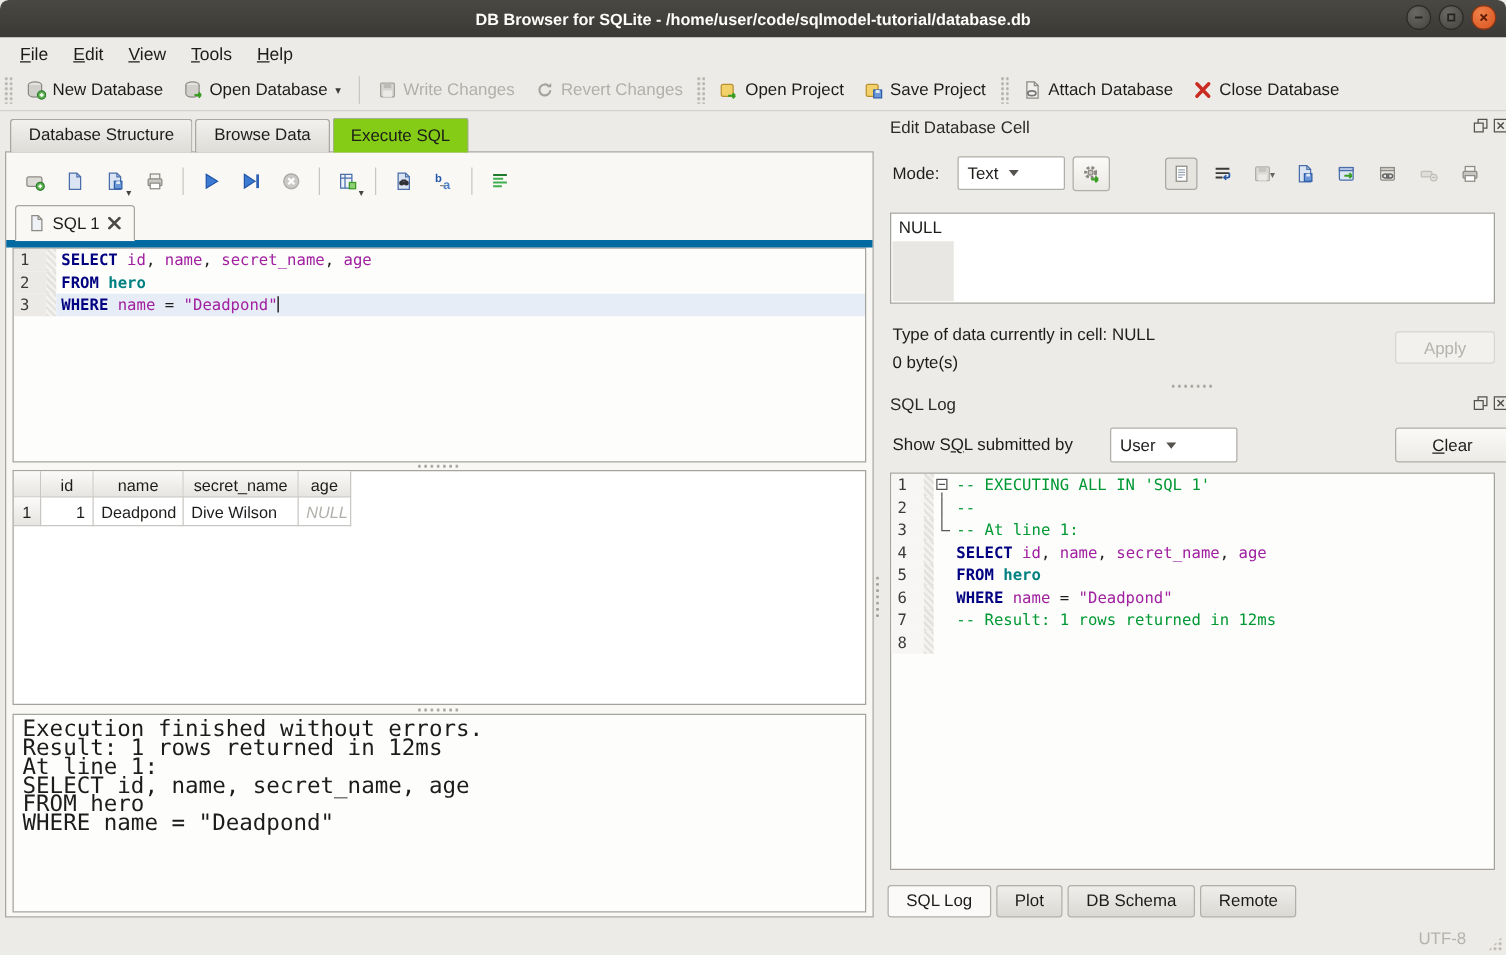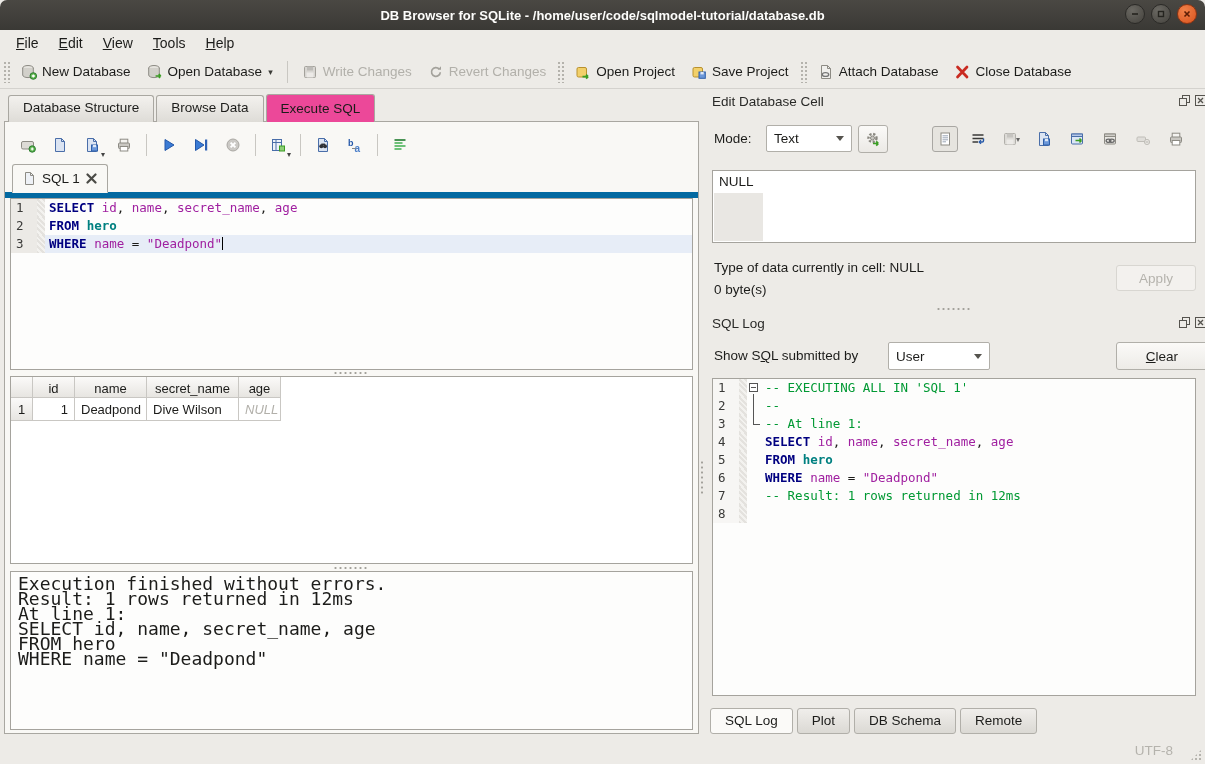--- a/index.html
+++ b/index.html
@@ -51,21 +51,21 @@
   .tb-btn .caret { font-size:9px; color:#3a3a36; margin-left:1px; }
   .tb-btn svg { flex:0 0 auto; }
   
   .main-tabs { position:absolute; left:8px; top:95px; display:flex; z-index:3; }
   .main-tab {
     height:27px; padding:4px 14px 0; font-size:13.5px;
     background:linear-gradient(#f3f1ee,#dedcd7);
     border:1px solid #a9a7a1; border-bottom:none; border-radius:3px 3px 0 0;
     margin-right:2px;
   }
-  .main-tab.active { background:#ec4899; height:28px; margin-top:-1px; padding-top:6px; position:relative; z-index:4; }
+  .main-tab.active { background:#84cc16; height:28px; margin-top:-1px; padding-top:6px; position:relative; z-index:4; }
   .tab-pane {
     position:absolute; left:4px; top:121px; width:695px; height:613px;
     background:#f9f8f5; border:1px solid #a9a7a1;
   }
   
   .sql-toolbar { position:absolute; left:14px; top:131px; display:flex; align-items:center; gap:4px; z-index:5; }
   .sqlt-btn { width:28px; height:28px; display:flex; align-items:center; justify-content:center; border-radius:3px; position:relative; }
   .sqlt-sep { width:1px; height:22px; background:#c9c7c2; margin:0 4px; }
   .sqlt-caret { position:absolute; right:1px; bottom:0; font-size:8px; color:#444; }
   
@@ -121,21 +121,21 @@
     background-size:5px 4px; }
   .v-dots { position:absolute; width:4px; height:34px;
     background-image:radial-gradient(circle,#a3a19b 1px,transparent 1.2px);
     background-size:4px 5px; }
   
   .dock-title { position:absolute; font-size:13.5px; color:#2a2a28; }
   .dock-icons { position:absolute; display:flex; gap:3px; }
   .field-label { position:absolute; font-size:13.5px; }
   .select {
     position:absolute; height:27px; background:#fff; border:1px solid #b1afa9; border-radius:2px;
-    display:flex; align-items:center; justify-content:space-between;
+    display:flex; align-items:center; 
     padding:0 7px; font-size:13.5px;
   }
   .select .arrow { width:0; height:0; border-left:4px solid transparent; border-right:4px solid transparent; border-top:5px solid #55534e; margin-left:8px; }
   .icon-btn { border:1px solid #b1afa9; border-radius:3px;
     background:linear-gradient(#fbfaf8,#ebe9e5);
     display:flex; align-items:center; justify-content:center; }
   .flat-icon { display:flex; align-items:center; justify-content:center; width:26px; height:26px; border-radius:3px; }
   .flat-icon.active { border:1px solid #a9a7a3; background:#e6e4df; }
   .cellbox { position:absolute; left:712px; top:170px; width:484px; height:73px;
     background:#fff; border:1px solid #a5a39d; font-size:13.5px; }

